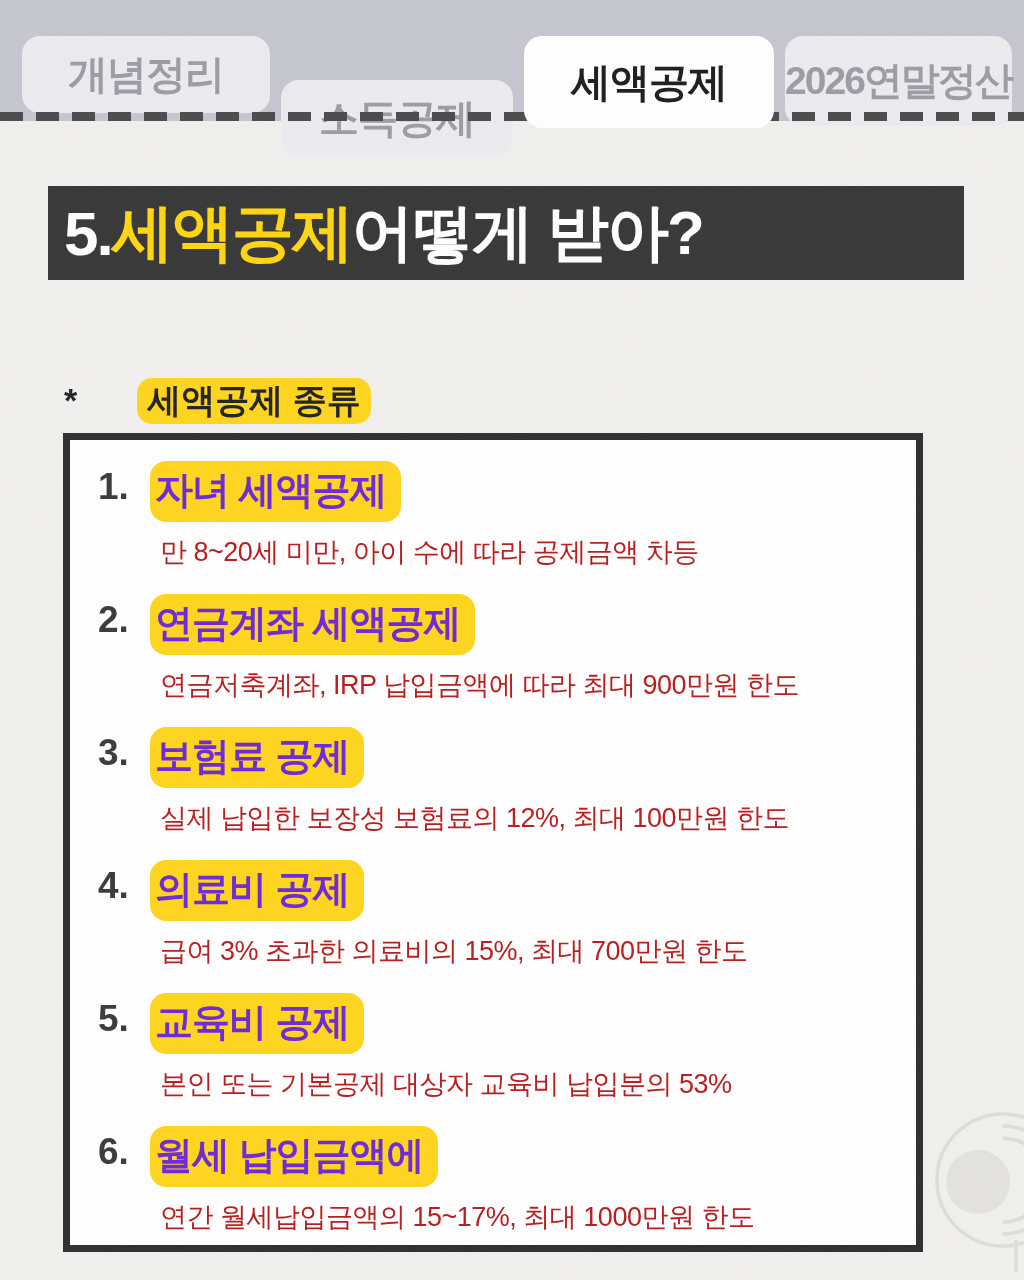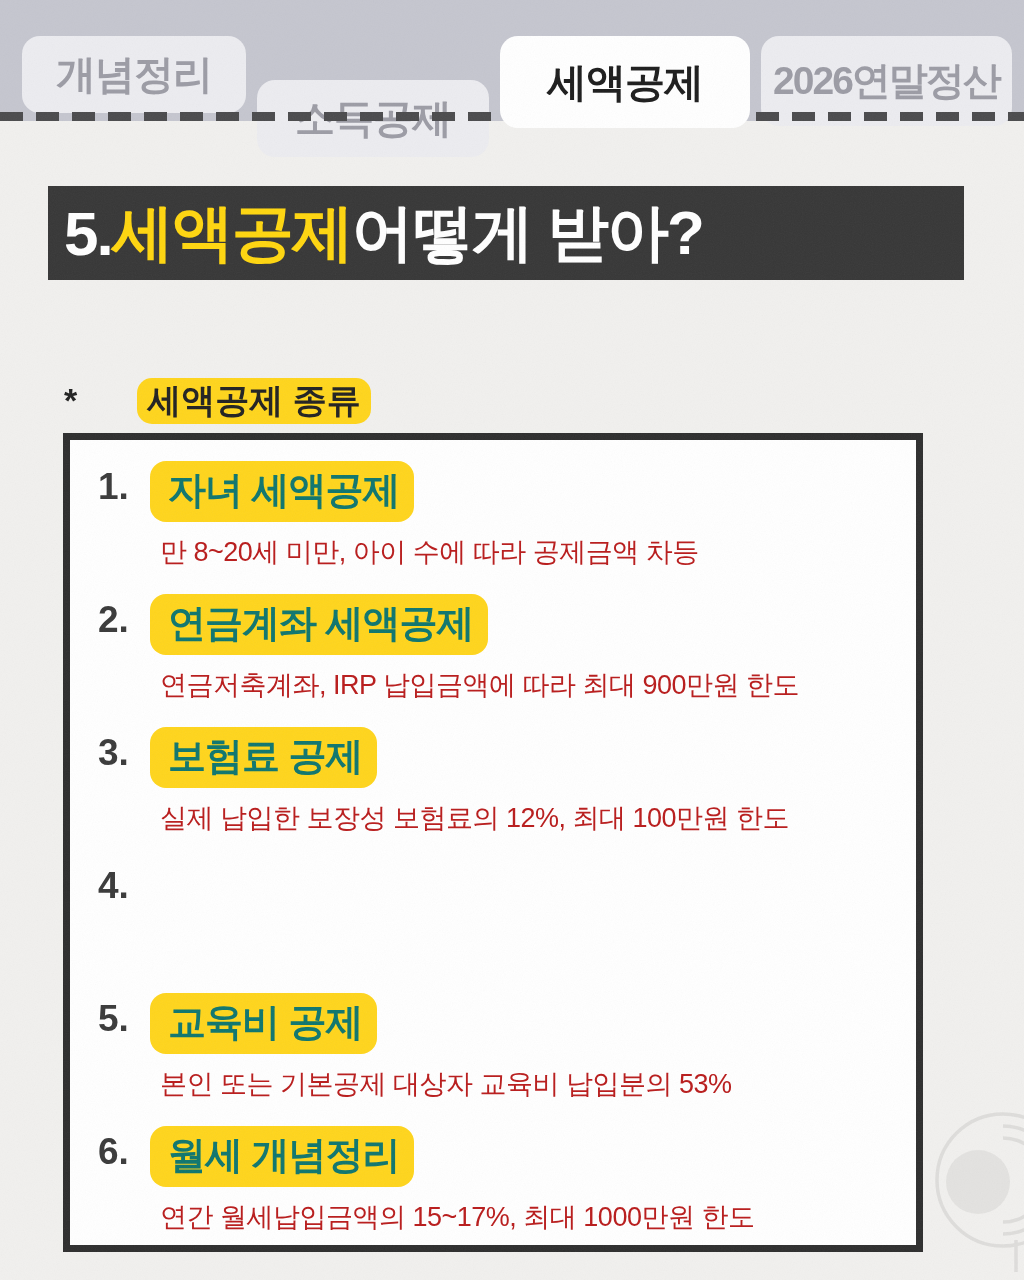--- a/index.html
+++ b/index.html
@@ -20,21 +20,21 @@
     position:absolute; top:36px; left:22px; right:12px; height:94px;
     display:flex; gap:11px; align-items:flex-start;
   }
   .tab{
     display:flex; align-items:center; justify-content:center;
     height:77px; border-radius:18px;
     background:#ececf0; color:#9c9ca5;
     font-size:40px; font-weight:700; letter-spacing:-1px;
     z-index:1;
   }
-  .tab-1{ width:224px; }
+  .tab-1{ width:248px; }
   .tab-2{ width:232px;margin-top:44px; }
   .tab-3{ width:250px; }
   .tab-4{ flex:1; height:90px; font-size:39px; letter-spacing:-2px; z-index:1;}
   .tab.active{
     background:#ffffff; color:#1d1d1d; height:92px; z-index:4;
   }
   .dash-line{
     position:absolute; left:0; bottom:0; width:1024px; height:9px;
     background:repeating-linear-gradient(90deg,
       #4b4b4d 0px, #4b4b4d 23px, transparent 23px, transparent 36px);
@@ -74,22 +74,22 @@
     padding:21px 0 0 28px; z-index:2;
   }
   .item{ height:133px; display:flex; align-items:flex-start; }
   .item-num{
     width:52px; font-size:37px; font-weight:600; color:#3a3a3a;
     padding-top:5px; flex:none;
   }
   .item-body{ padding-top:0; }
   .item-title-pill{
     display:inline-block; background:#ffd51c; border-radius:16px;
-    padding:4px 14px 6px 18px;
-    font-size:38px; font-weight:700; color:#0f766e; letter-spacing:-1px;
+    padding:4px 14px 6px 5px;
+    font-size:38px; font-weight:700; color:#6d28d9; letter-spacing:-1px;
   }
   .item-desc{
     margin-top:12px; margin-left:10px; white-space:nowrap;
     font-size:27px; font-weight:500; color:#b91c1c; letter-spacing:-0.5px;
   }
 
   
   .watermark{
     position:absolute; left:898px; top:1112px; z-index:1;
   }
@@ -146,34 +146,38 @@
     <div class="item">
       <div class="item-num">3.</div>
       <div class="item-body">
         <span class="item-title-pill">보험료 공제</span>
         <div class="item-desc">실제 납입한 보장성 보험료의 12%, 최대 100만원 한도</div>
       </div>
     </div>
 
     <div class="item">
       <div class="item-num">4.</div>
+      <div class="item-body">
+        <span class="item-title-pill">의료비 공제</span>
+        <div class="item-desc">급여 3% 초과한 의료비의 15%, 최대 700만원 한도</div>
+      </div>
     </div>
 
     <div class="item">
       <div class="item-num">5.</div>
       <div class="item-body">
         <span class="item-title-pill">교육비 공제</span>
         <div class="item-desc">본인 또는 기본공제 대상자 교육비 납입분의 53%</div>
       </div>
     </div>
 
     <div class="item">
       <div class="item-num">6.</div>
       <div class="item-body">
-        <span class="item-title-pill">월세 개념정리</span>
+        <span class="item-title-pill">월세 납입금액에</span>
         <div class="item-desc">연간 월세납입금액의 15~17%, 최대 1000만원 한도</div>
       </div>
     </div>
 
   </div>
 
   <svg class="watermark" width="210" height="168" viewBox="0 0 210 168" fill="none" stroke="#dedddb" stroke-width="3.5">
     <circle cx="105" cy="68" r="66"></circle>
     <path d="M105 14 a54 54 0 0 1 0 108"></path>
     <path d="M105 26 a42 42 0 0 1 0 84"></path>

